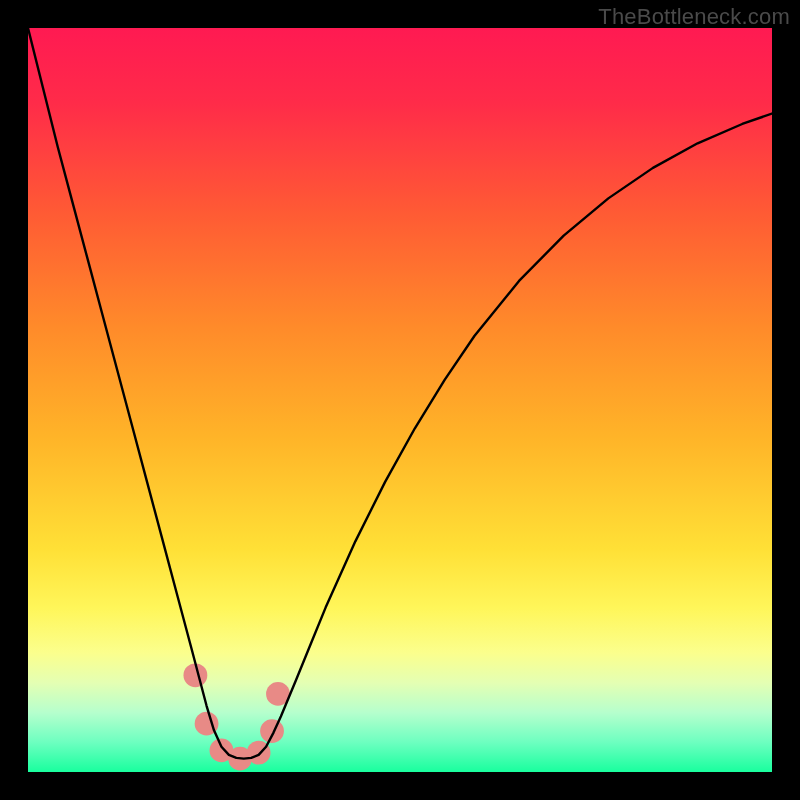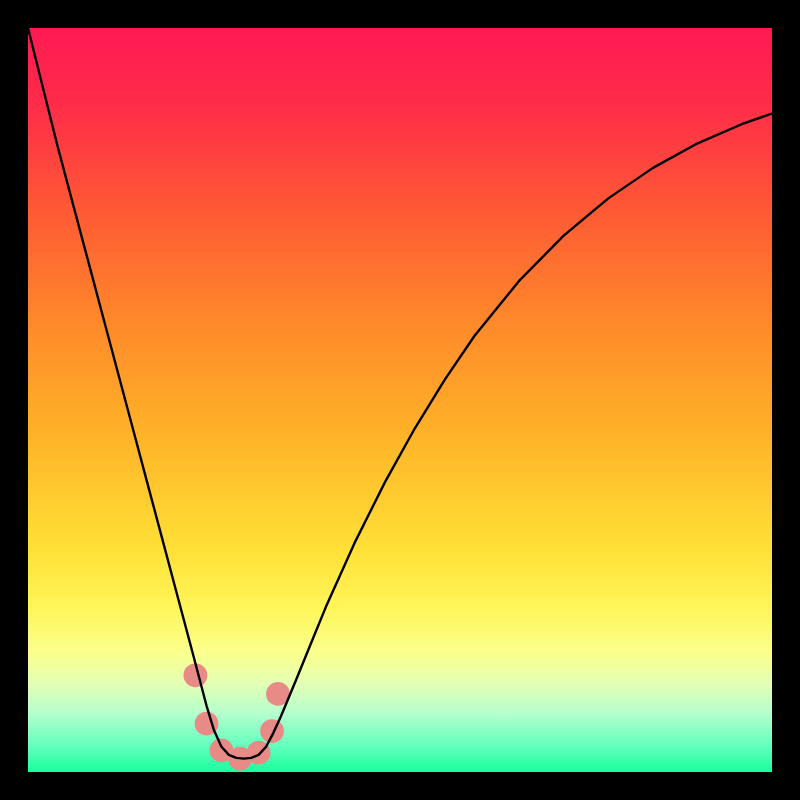--- a/index.html
+++ b/index.html
@@ -43,20 +43,21 @@
     height: 744px;
   }
   svg {
     display: block;
   }
 </style>
 </head>
 <body>
 
 <div class="frame">
+  <div class="watermark">TheBottleneck.com</div>
 
   <div class="plot-outer">
     <svg class="plot" viewBox="0 0 744 744" preserveAspectRatio="none">
       <defs>
         <linearGradient id="bg-grad" x1="0" y1="0" x2="0" y2="1">
             <stop offset="0%" stop-color="#ff1a52"></stop>
             <stop offset="10%" stop-color="#ff2b49"></stop>
             <stop offset="25%" stop-color="#ff5b34"></stop>
             <stop offset="40%" stop-color="#ff8a2a"></stop>
             <stop offset="55.00000000000001%" stop-color="#ffb428"></stop>

